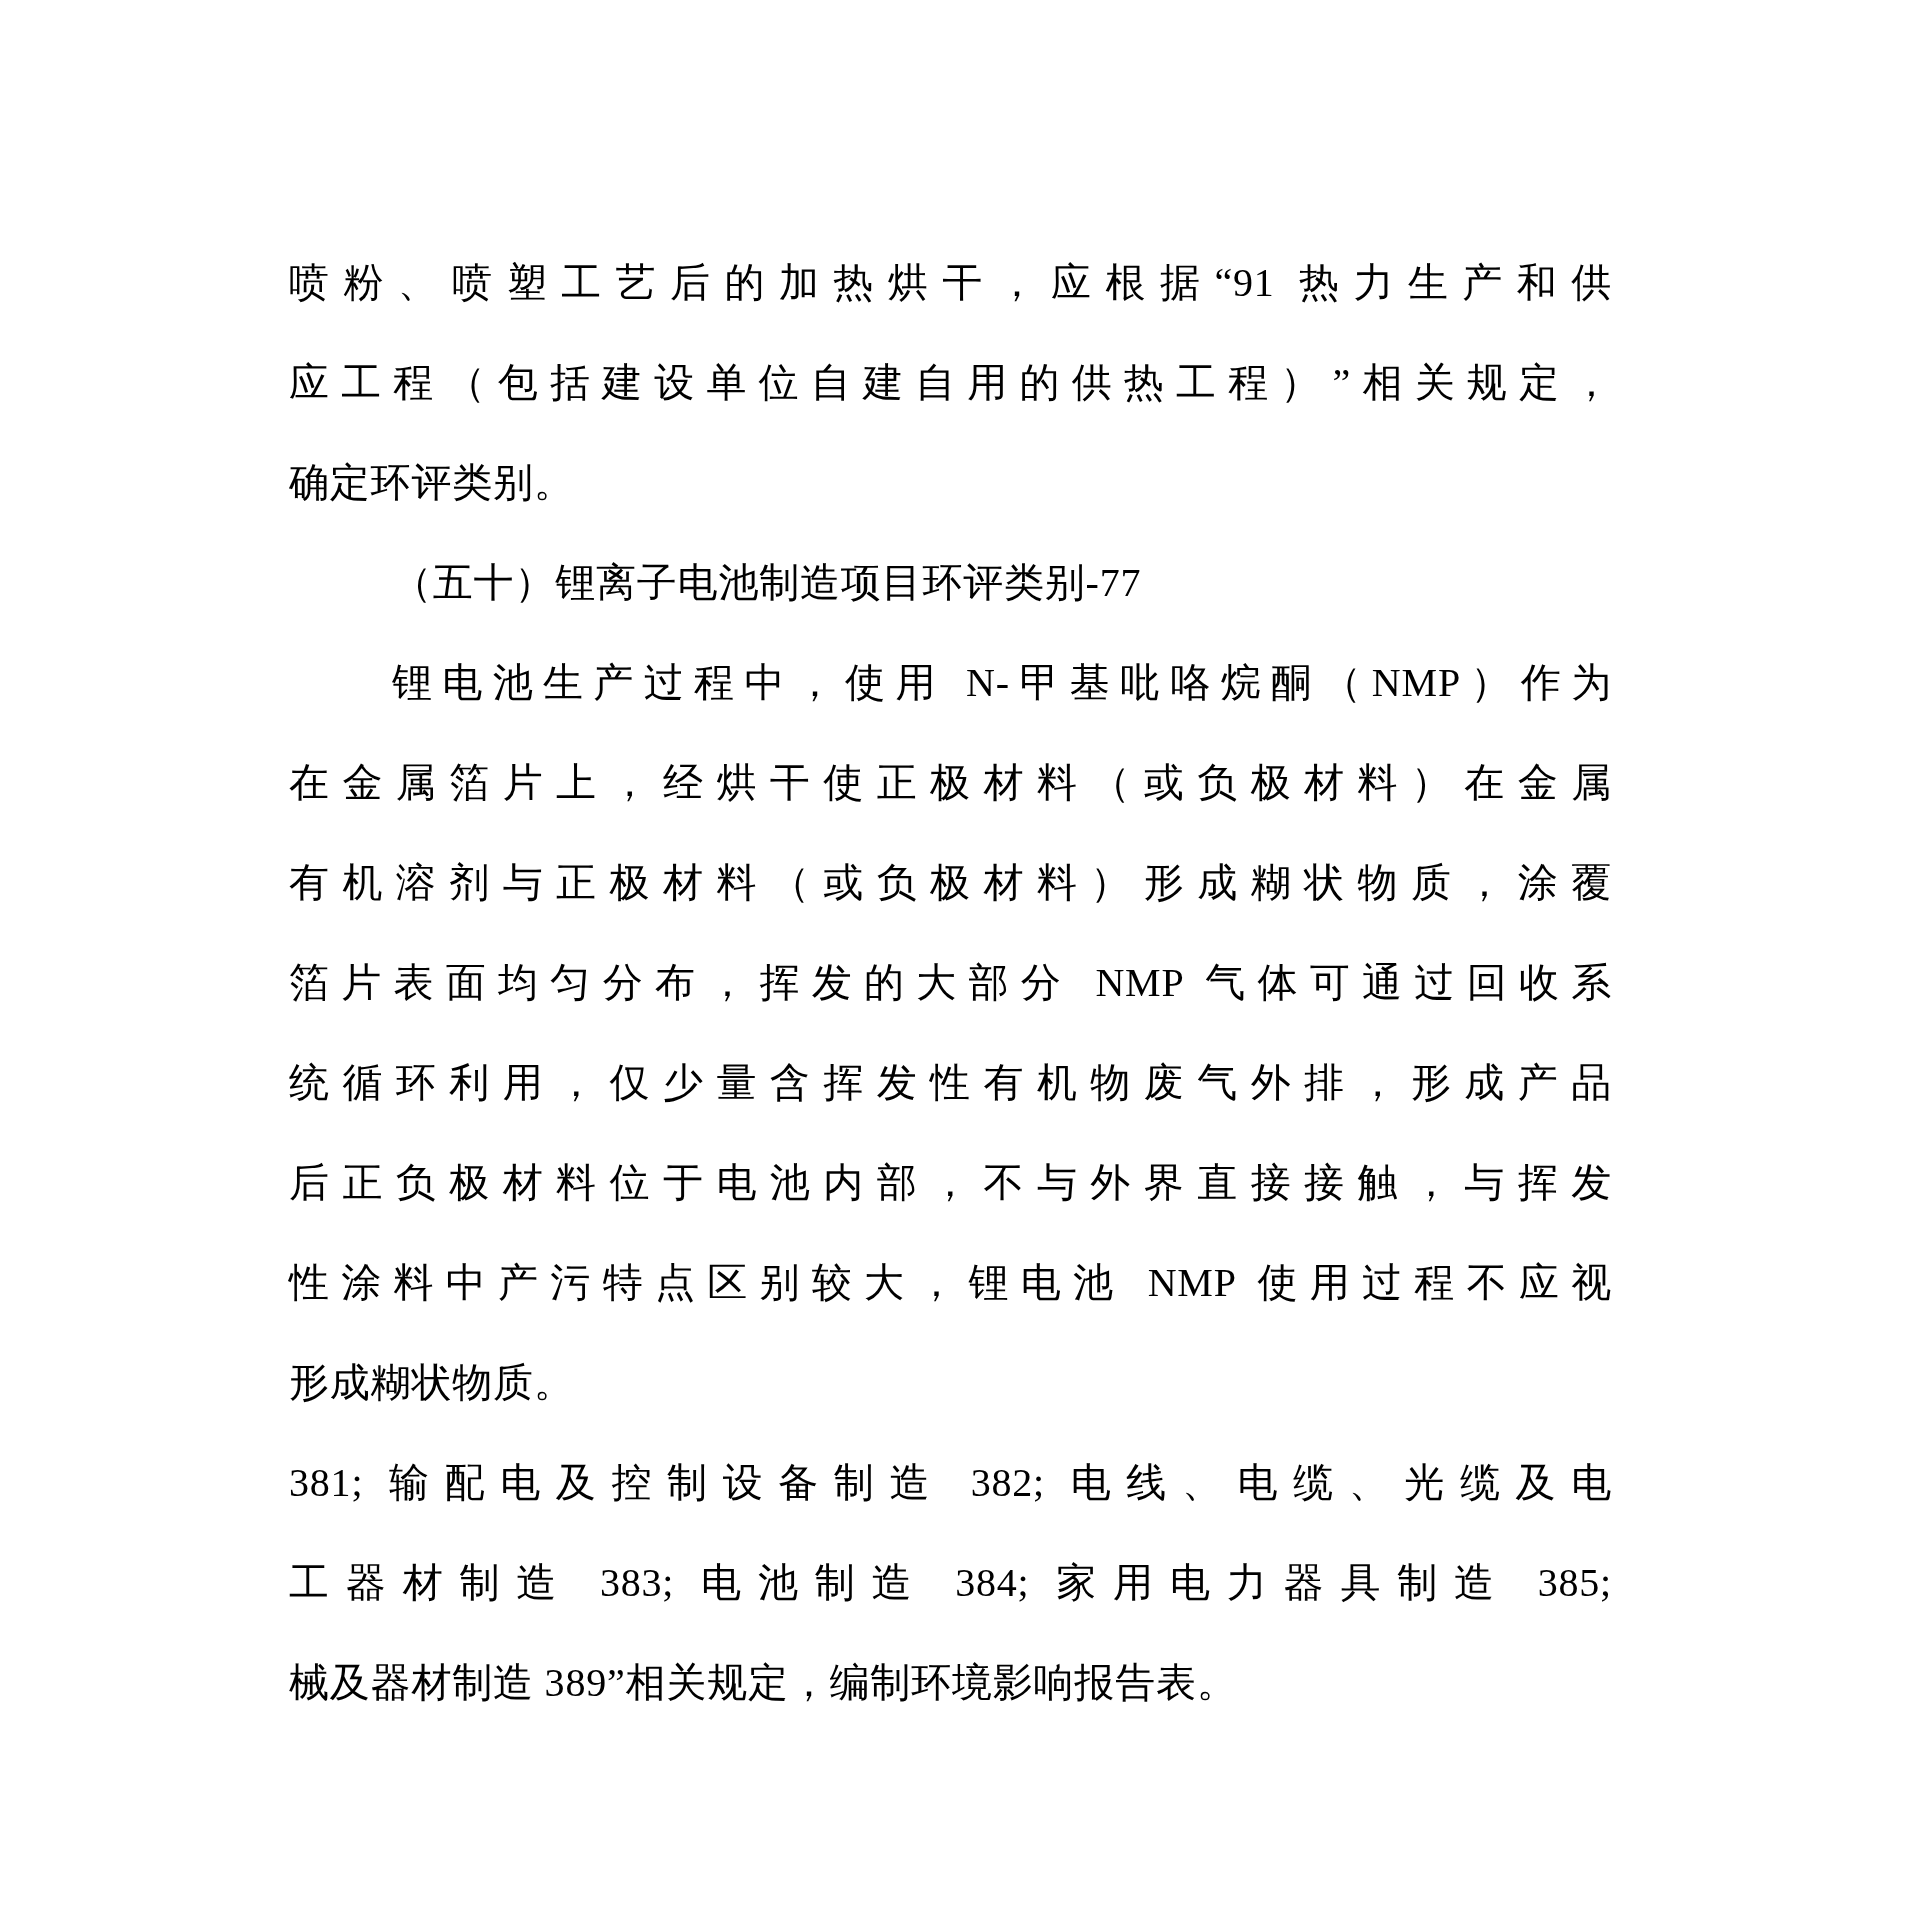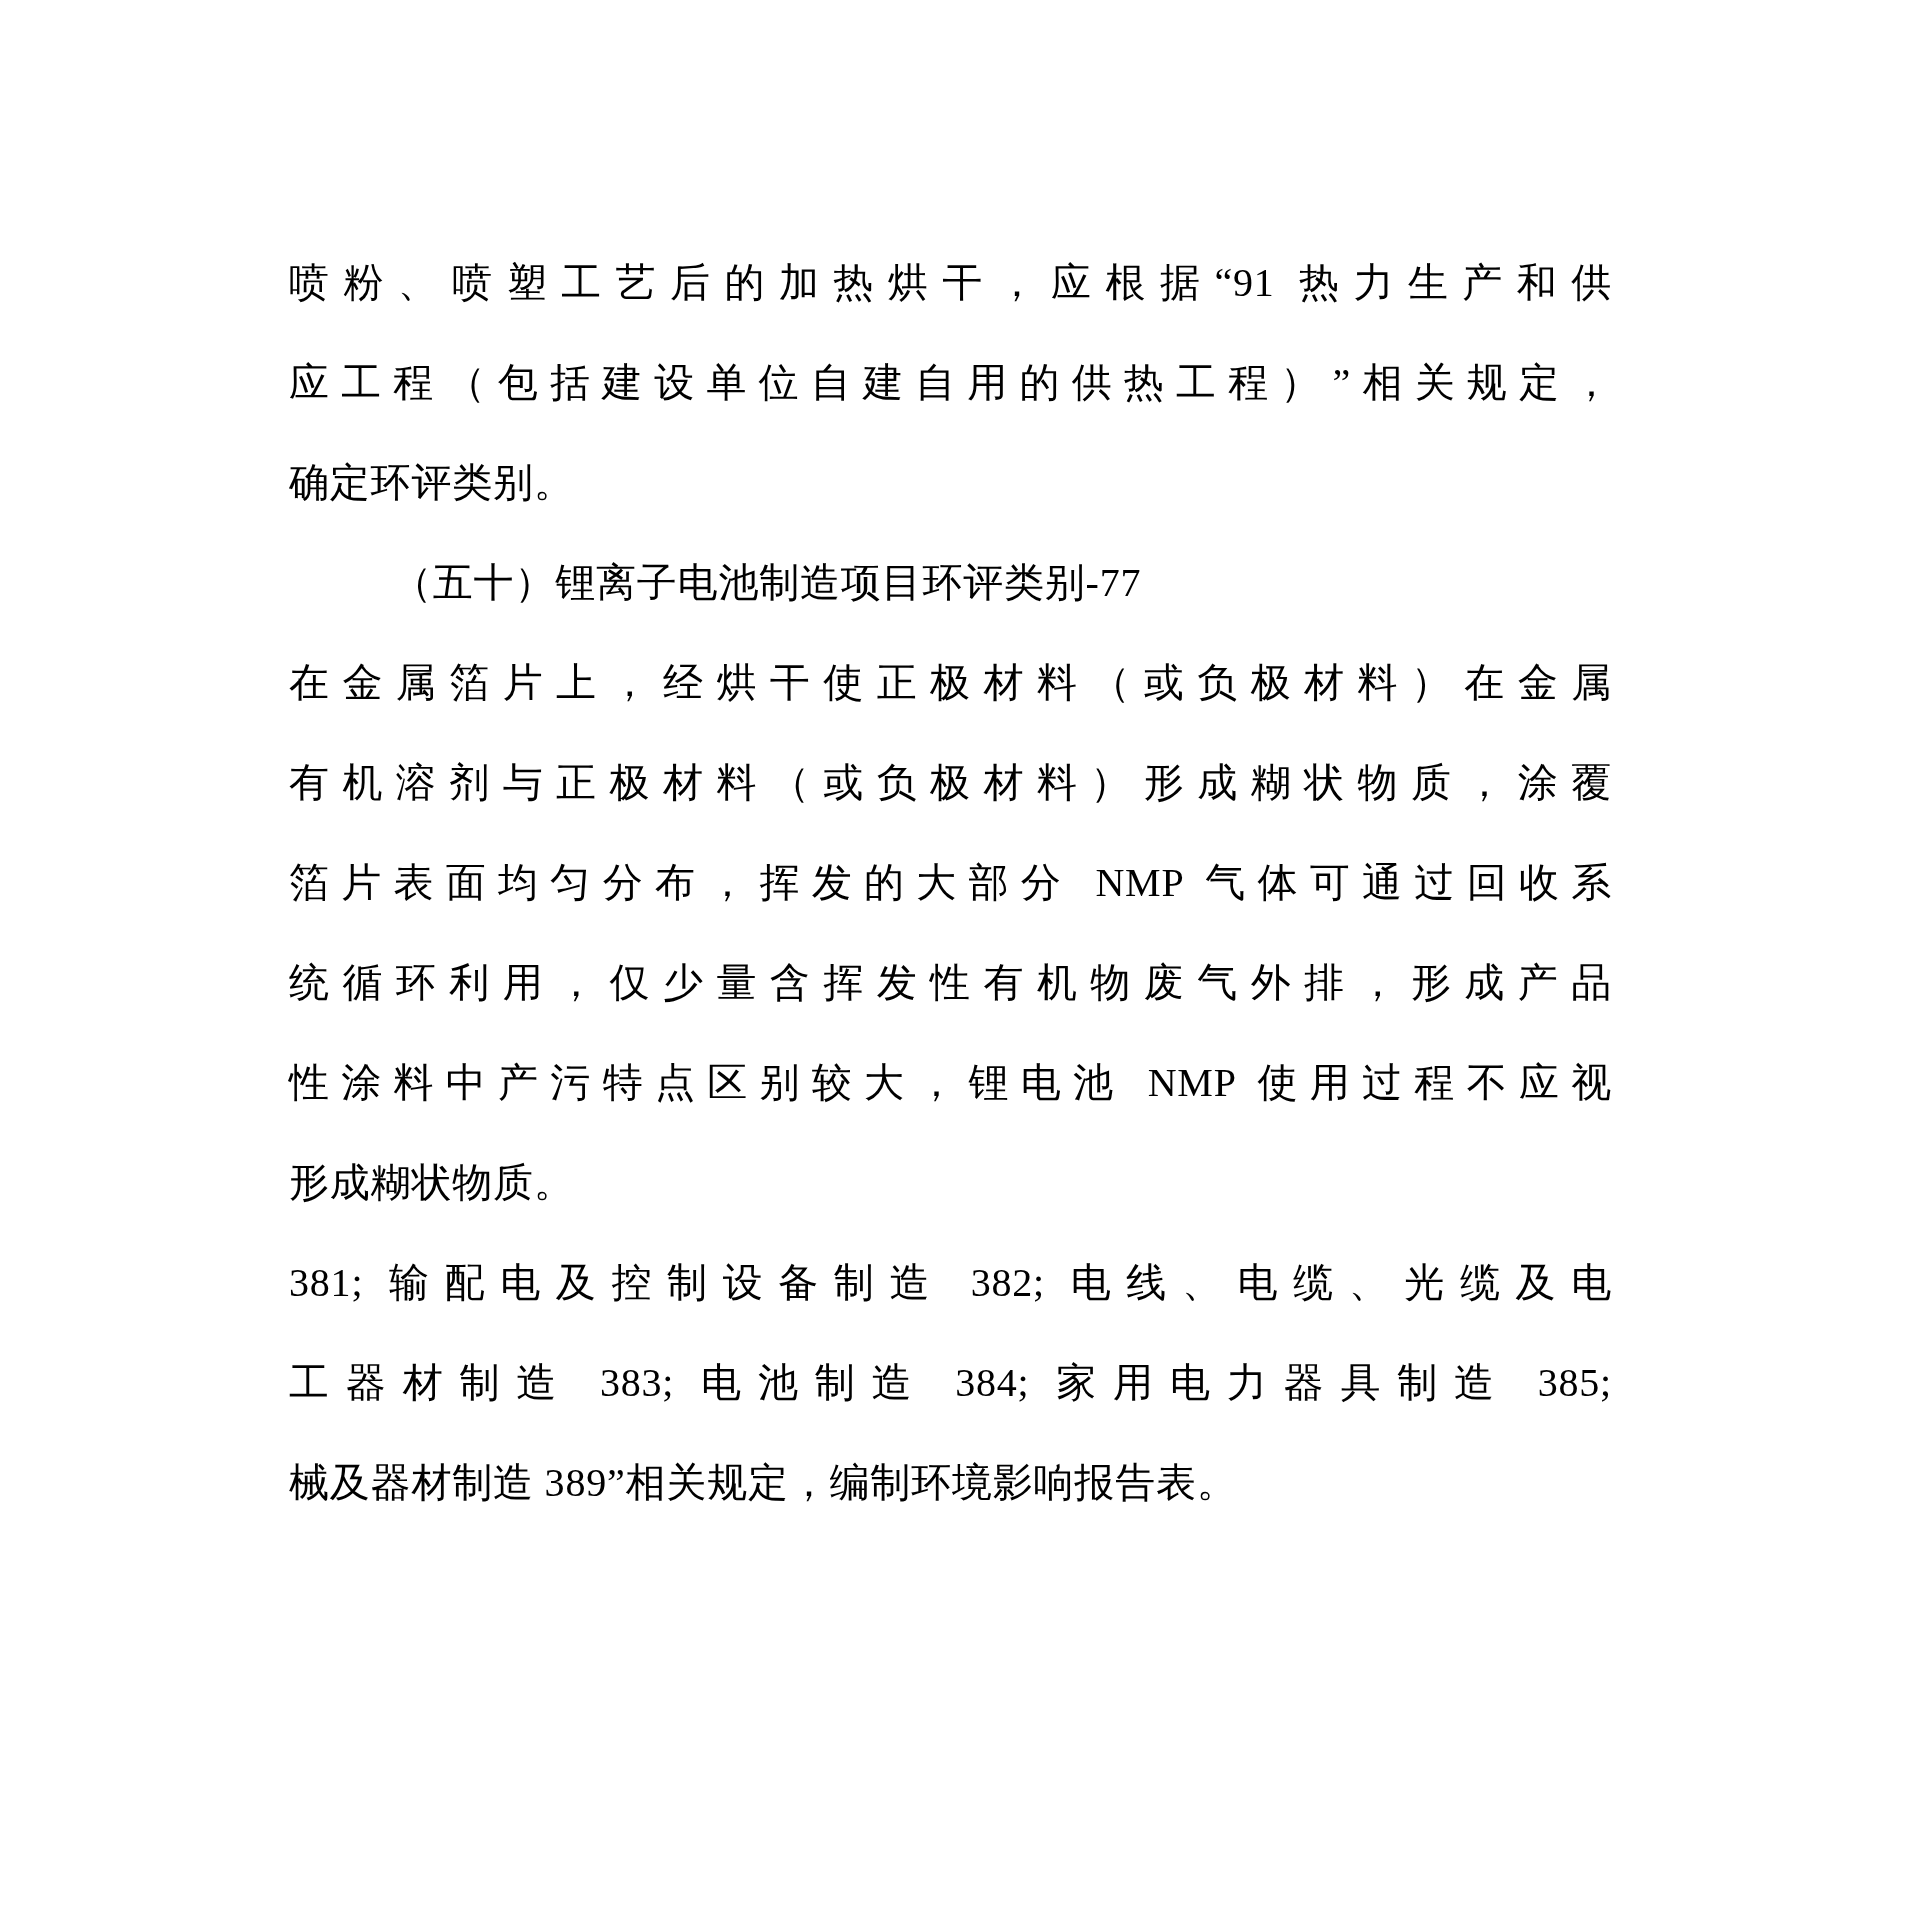--- a/index.html
+++ b/index.html
@@ -48,24 +48,26 @@
 </head>
 <body>
 
 <div class="page">
 
   <main class="content">
     <div class="line fill">喷粉、喷塑工艺后的加热烘干，应根据“91 热力生产和供</div>
     <div class="line fill">应工程（包括建设单位自建自用的供热工程）”相关规定，</div>
     <div class="line">确定环评类别。</div>
     <div class="line hd ind">（五十）锂离子电池制造项目环评类别-77</div>
+    <div class="line fill ind">锂电池生产过程中，使用 N-甲基吡咯烷酮（NMP）作为</div>
     <div class="line fill">在金属箔片上，经烘干使正极材料（或负极材料）在金属</div>
     <div class="line fill">有机溶剂与正极材料（或负极材料）形成糊状物质，涂覆</div>
     <div class="line fill">箔片表面均匀分布，挥发的大部分 NMP 气体可通过回收系</div>
     <div class="line fill">统循环利用，仅少量含挥发性有机物废气外排，形成产品</div>
+    <div class="line fill">后正负极材料位于电池内部，不与外界直接接触，与挥发</div>
     <div class="line fill">性涂料中产污特点区别较大，锂电池 NMP 使用过程不应视</div>
     <div class="line">形成糊状物质。</div>
     <div class="line fill">381; 输配电及控制设备制造 382; 电线、电缆、光缆及电</div>
     <div class="line fill">工器材制造 383; 电池制造 384; 家用电力器具制造 385;</div>
     <div class="line">械及器材制造 389”相关规定，编制环境影响报告表。</div>
 
   </main>
 
 </div>
 

